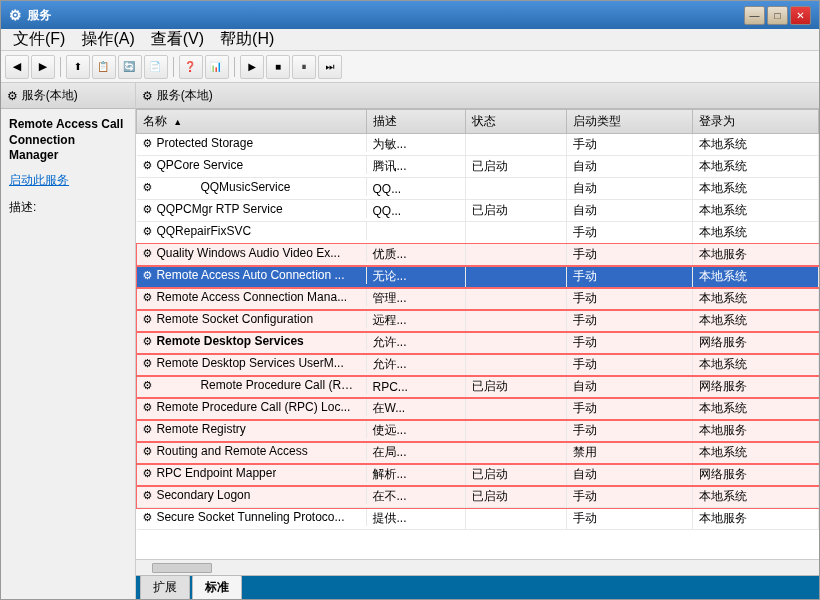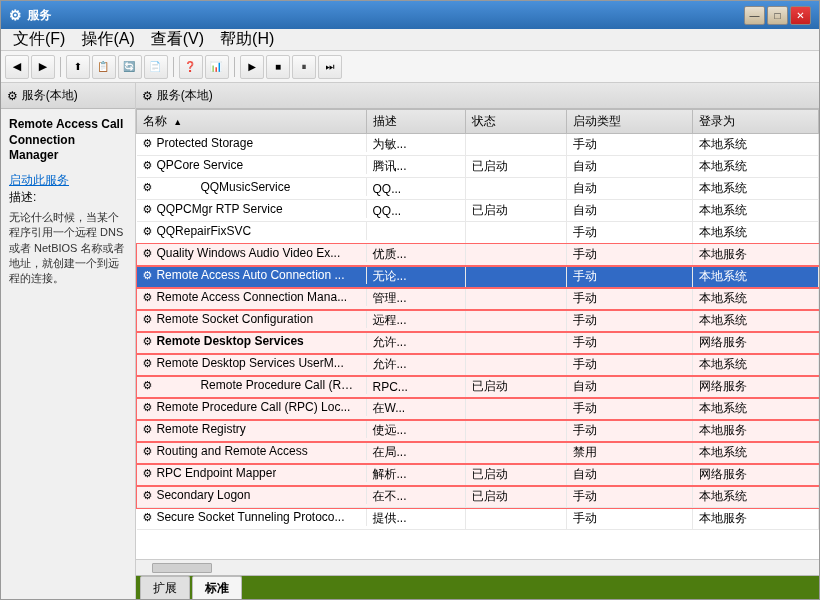--- a/index.html
+++ b/index.html
@@ -154,20 +154,21 @@
     }
 
     .service-link {
       color: #0066cc;
       text-decoration: underline;
       cursor: pointer;
       font-size: 12px;
     }
 
     .description-label {
+      margin-top: 10px;
       font-size: 12px;
       margin-bottom: 4px;
     }
 
     .description-text {
       font-size: 11px;
       color: #333;
       line-height: 1.4;
     }
 
@@ -257,24 +258,24 @@
       position: relative;
       flex: 1;
       overflow: hidden;
       display: flex;
       flex-direction: column;
     }
 
     
     .bottom-tabs {
       border-top: 1px solid #bbb;
-      background: #4d7c0f;
+      background: #0369a1;
       height: 24px;
       display: flex;
-      align-items: center;
+      align-items: flex-end;
       padding: 0 4px;
       flex-shrink: 0;
     }
 
     .tab {
       padding: 3px 12px;
       border: 1px solid #bbb;
       border-bottom: none;
       background: #e0e0e0;
       margin-right: 2px;
@@ -371,21 +372,20 @@
 
     <div class="left-panel">
       <div class="left-panel-header">
         <span style="font-size:12px;">⚙</span>
         <span>服务(本地)</span>
       </div>
       <div class="left-panel-body">
         <div class="service-name">Remote Access Call Connection Manager</div>
         <a class="service-link">启动此服务</a>
         <div class="description-label">描述:</div>
-        <div class="description-text">无论什么时候，当某个程序引用一个远程 DNS 或者 NetBIOS 名称或者地址，就创建一个到远程的连接。</div>
       </div>
     </div>
 
     <div class="right-panel">
       <div class="right-panel-header">
         <span style="font-size:12px;">⚙</span>
         <span>服务(本地)</span>
       </div>
       <div class="table-wrapper">
         <div class="services-table">

